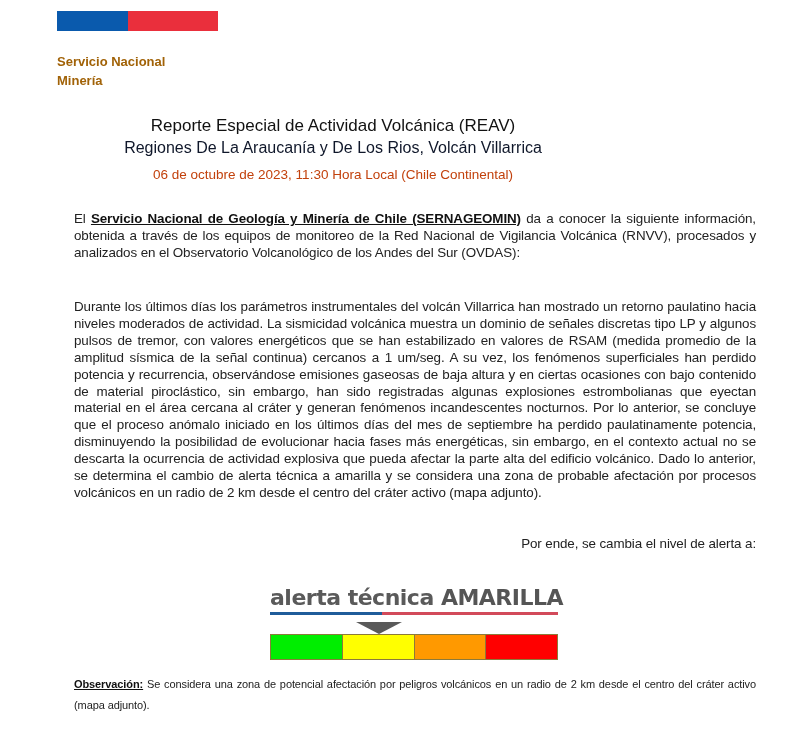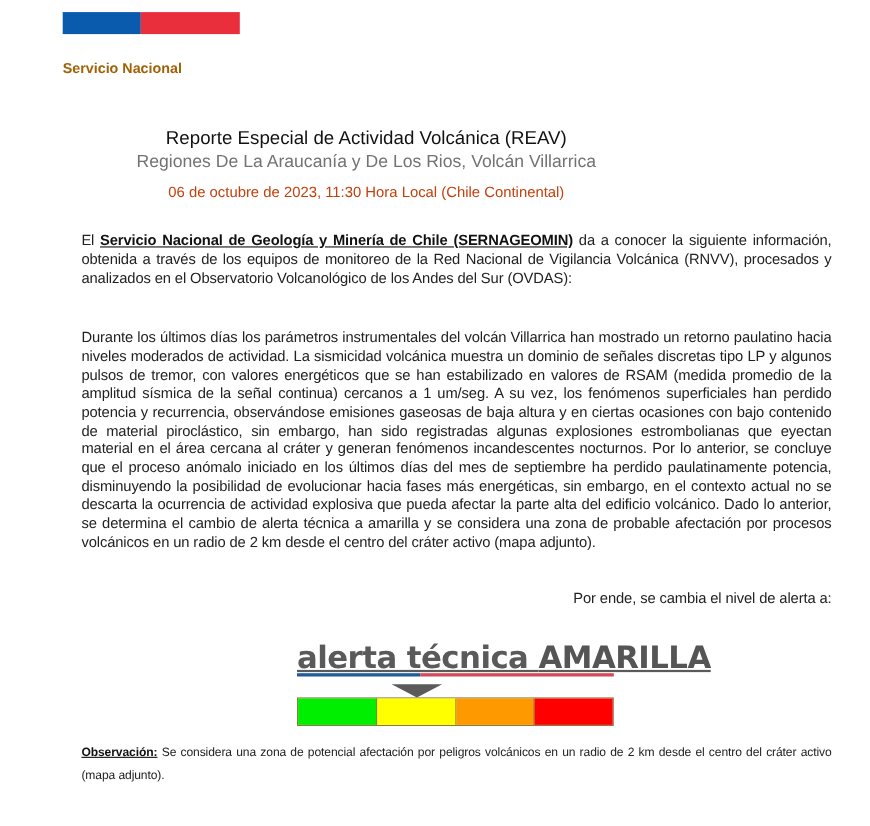--- a/index.html
+++ b/index.html
@@ -11,36 +11,36 @@
     .logo { position: absolute; left: 57px; top: 11px; width: 161px; }
     .logo-bar { display: flex; height: 20px; width: 161px; }
     .logo-bar .blue { background: #0a5aad; width: 71px; height: 100%; }
     .logo-bar .red { background: #ea2f3c; flex: 1; height: 100%; }
     .logo-text {
       margin-top: 21px; font-family: "Liberation Sans", sans-serif;
       font-weight: bold; font-size: 13px; line-height: 19px; color: #a16207;
     }
     .title-block { position: absolute; left: 0; width: 666px; top: 116px; text-align: center; }
     .title { font-family: "Liberation Sans", sans-serif; font-size: 17px; font-weight: 500; color: #111; line-height: 20px; }
-    .subtitle { font-family: "Liberation Sans", sans-serif; font-size: 16px; color: #737373; line-height: 20px; margin-top: 2px; }
+    .subtitle { font-family: "Liberation Sans", sans-serif; font-size: 16px; color: #0f172a; line-height: 20px; margin-top: 2px; }
     .date { font-family: "Liberation Sans", sans-serif; font-size: 13.5px; color: #c2410c; margin-top: 8px; line-height: 18px; }
     .para {
       position: absolute; left: 74px; width: 682px;
       font-family: "Liberation Sans", sans-serif;
       font-size: 13.4px; line-height: 16.9px; color: #222;
       text-align: justify; letter-spacing: -0.1px;
     }
     .para b { font-weight: bold; color: #111; text-decoration: underline; }
     #p-intro { top: 211px; }
     #p-main { top: 299px; }
     #p-change { top: 536px; text-align: right; }
     .alert { position: absolute; left: 270px; top: 585px; width: 288px; }
     .alert-label {
-      font-family: "DejaVu Sans", sans-serif; font-size: 28px; font-weight: bold;
-      color: #5a5a5a; letter-spacing: -0.5px; line-height: 26px; white-space: nowrap; text-decoration: underline;
+      font-family: "DejaVu Sans", sans-serif; font-size: 22px; font-weight: bold;
+      color: #5a5a5a; letter-spacing: -0.5px; line-height: 26px; white-space: nowrap;
     }
     .alert-label .strong { color: #555; }
     .alert-underline { display: flex; height: 3px; margin-top: 1px; }
     .alert-underline .u-blue { background: #1f5c9a; width: 112px; }
     .alert-underline .u-red { background: #d24a5a; flex: 1; }
     .alert-arrow {
       width: 0; height: 0; margin-left: 86px; margin-top: 7px;
       border-left: 23px solid transparent; border-right: 23px solid transparent;
       border-top: 12px solid #5a5a5a;
     }
@@ -52,20 +52,21 @@
 </head>
 <body>
 
 <div class="logo">
   <div class="logo-bar">
     <div class="blue"></div>
     <div class="red"></div>
   </div>
   <div class="logo-text">
     <div>Servicio Nacional</div>
+    <div>Minería</div>
   </div>
 </div>
 
 <div class="title-block">
   <div class="title">Reporte Especial de Actividad Volcánica (REAV)</div>
   <div class="subtitle">Regiones De La Araucanía y De Los Rios, Volcán Villarrica</div>
   <div class="date">06 de octubre de 2023, 11:30 Hora Local (Chile Continental)</div>
 </div>
 
 <div class="para" id="p-intro"><span>El </span><b>Servicio Nacional de Geología y Minería de Chile (SERNAGEOMIN)</b><span> da a conocer la siguiente información, obtenida a través de los equipos de monitoreo de la Red Nacional de Vigilancia Volcánica (RNVV), procesados y analizados en el Observatorio Volcanológico de los Andes del Sur (OVDAS):</span></div>

